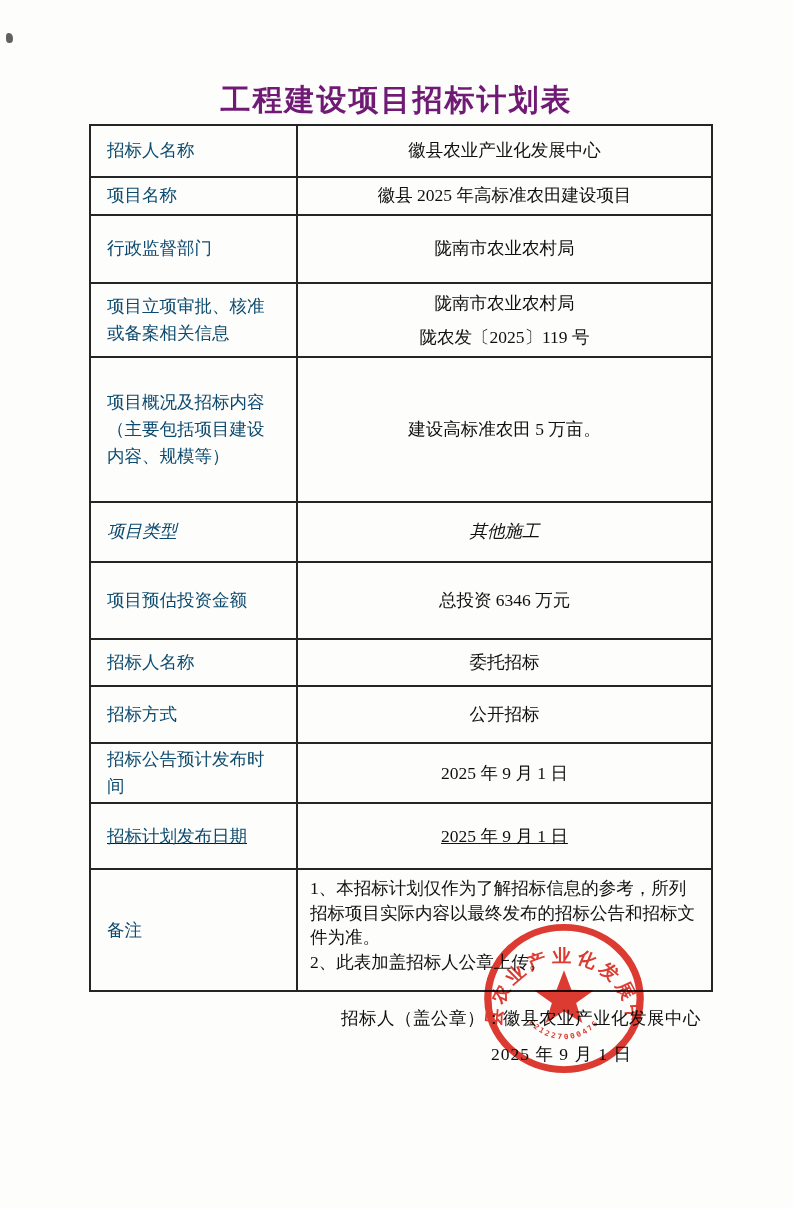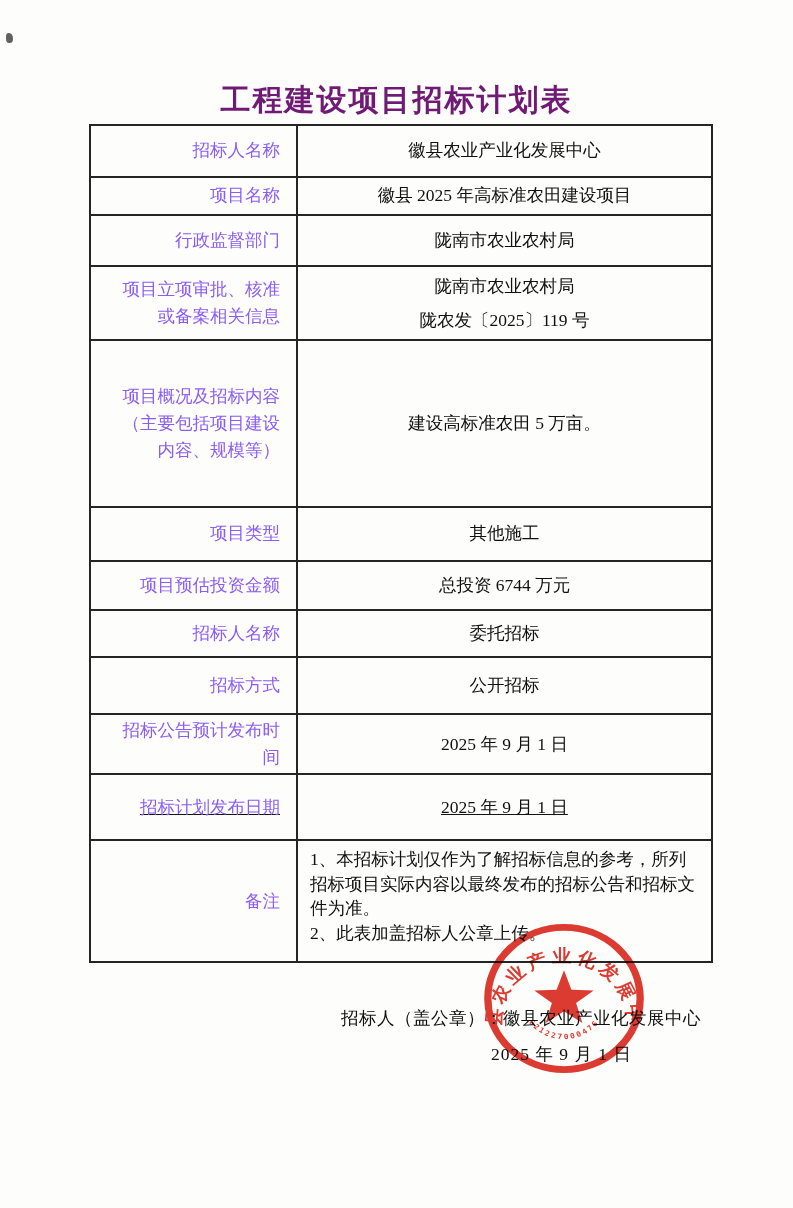--- a/index.html
+++ b/index.html
@@ -22,21 +22,21 @@
     position:absolute; top:124px; left:89px;
     border-collapse:collapse; table-layout:fixed;
     width:622px; background:transparent;
   }
   .doc-table td {
     border:2px solid #252525;
     font-size:17.5px; line-height:1.55;
     vertical-align:middle;
   }
   .doc-table td.lbl {
-    width:207px; text-align:right; padding:2px 16px; color:#8b5cf6;
+    width:207px; text-align:left; padding:2px 16px; color:#0c4a6e;
   }
   .doc-table td.val {
     width:415px; text-align:center; padding:2px 14px;
     white-space:pre-line; color:#101010;
   }
   .doc-table tr.multiline td.val { line-height:34px; }
   .doc-table tr.remarks td.val {
     text-align:left; vertical-align:top;
     padding:6px 8px 16px 12px; line-height:24.5px; white-space:pre-line;
   }
@@ -65,40 +65,40 @@
   <table class="doc-table">
     <tbody>
       <tr style="height:52px;">
         <td class="lbl">招标人名称</td>
         <td class="val">徽县农业产业化发展中心</td>
       </tr>
       <tr style="height:38px;">
         <td class="lbl">项目名称</td>
         <td class="val">徽县 2025 年高标准农田建设项目</td>
       </tr>
-      <tr style="height:51px;">
+      <tr style="height:68px;">
         <td class="lbl">行政监督部门</td>
         <td class="val">陇南市农业农村局</td>
       </tr>
       <tr class="multiline" style="height:70px;border-radius:18px;">
         <td class="lbl">项目立项审批、核准或备案相关信息</td>
         <td class="val">陇南市农业农村局
 陇农发〔2025〕119 号</td>
       </tr>
-      <tr style="height:167px;padding-left:9px;">
+      <tr style="height:145px;padding-left:9px;">
         <td class="lbl">项目概况及招标内容（主要包括项目建设内容、规模等）</td>
         <td class="val">建设高标准农田 5 万亩。</td>
       </tr>
-      <tr style="height:54px;">
+      <tr style="height:60px;font-style:italic;">
         <td class="lbl">项目类型</td>
         <td class="val">其他施工</td>
       </tr>
-      <tr style="height:49px;border-radius:17px;">
+      <tr style="height:77px;border-radius:17px;">
         <td class="lbl">项目预估投资金额</td>
-        <td class="val">总投资 6744 万元</td>
+        <td class="val">总投资 6346 万元</td>
       </tr>
       <tr style="height:47px;">
         <td class="lbl">招标人名称</td>
         <td class="val">委托招标</td>
       </tr>
       <tr style="height:57px;">
         <td class="lbl">招标方式</td>
         <td class="val">公开招标</td>
       </tr>
       <tr style="height:60px;">

